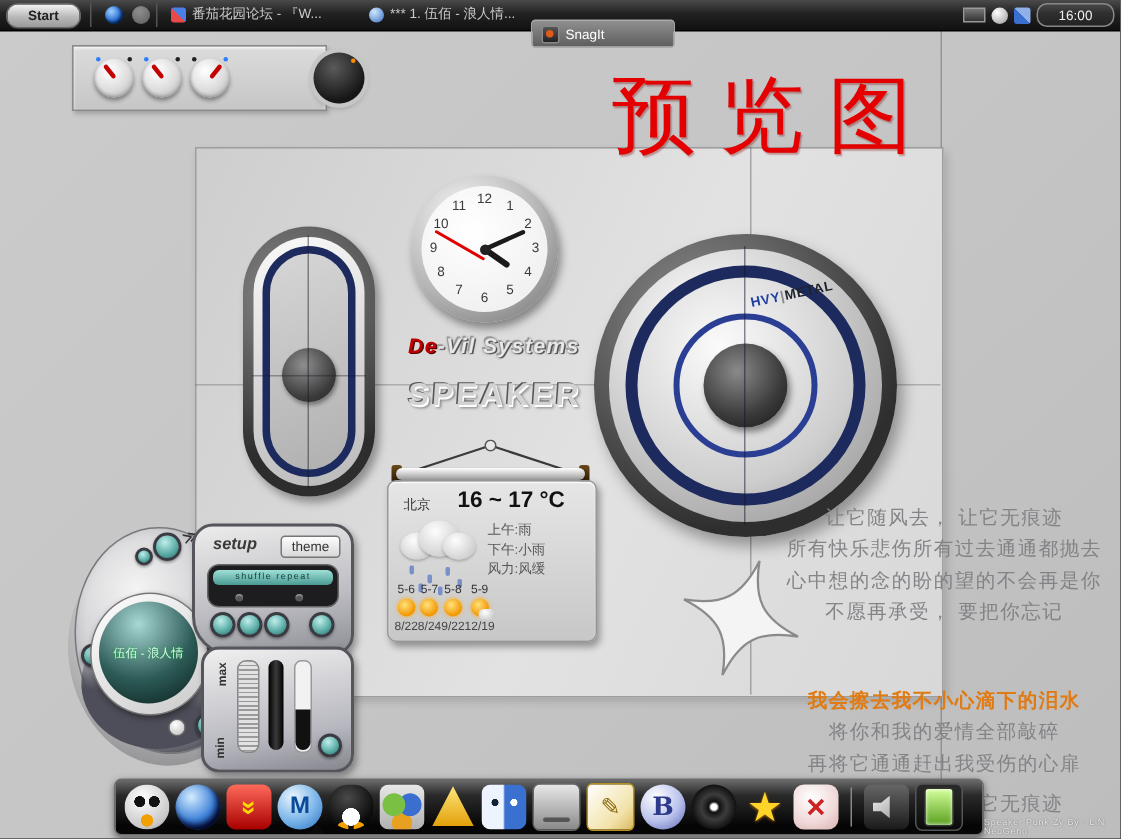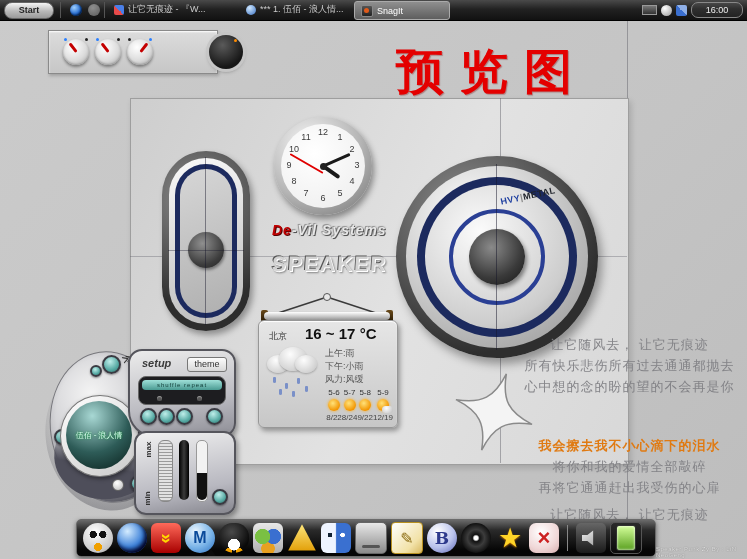--- a/index.html
+++ b/index.html
@@ -13,21 +13,21 @@
     background:linear-gradient(#4a4a4a,#222 45%,#111);border-bottom:1px solid #000;z-index:60;}
   .startbtn{position:absolute;left:4px;top:2px;width:48px;height:15px;border-radius:8px;
     background:linear-gradient(#f4f4f4,#b9b9b9 55%,#9a9a9a);border:1px solid #666;
     font-size:9px;color:#222;text-align:center;line-height:15px;font-weight:bold;}
   .tsep{position:absolute;top:2px;width:1px;height:16px;background:#555;}
   .ql{position:absolute;top:4px;width:12px;height:12px;border-radius:50%;}
   .ql1{background:radial-gradient(circle at 35% 30%,#9fd0ff,#2a6fd0 55%,#0a3a80);box-shadow:inset -1px -1px 2px #001a40;}
   .ql2{background:radial-gradient(circle at 40% 35%,#bbb,#777);opacity:.7;}
   .winbtn{position:absolute;top:1px;height:17px;border-radius:3px;color:#ccc;font-size:9px;
     display:flex;align-items:center;gap:4px;padding:0 6px;white-space:nowrap;overflow:hidden;}
-  .winbtn.active{background:linear-gradient(#8f8f8f,#5e5e5e);border:1px solid #aaa;color:#fff;}
+  .winbtn.active{background:linear-gradient(#8f8f8f,#5e5e5e);border:1px solid #aaa;color:#fff;margin-top:12px;}
   .wicon{width:10px;height:10px;border-radius:2px;flex:0 0 auto;}
   .wi1{background:linear-gradient(45deg,#e84a4a 50%,#4a7fe8 50%);}
   .wi2{border-radius:50%;background:radial-gradient(circle at 35% 30%,#cfe8ff,#3a6fc0);}
   .wi3{background:linear-gradient(#555,#222);border:1px solid #888;position:relative;}
   .wi3:after{content:"";position:absolute;left:2px;top:2px;width:5px;height:5px;border-radius:50%;background:#e05a1a;}
   .tray{position:absolute;right:4px;top:2px;height:16px;display:flex;align-items:center;gap:4px;}
   .trico{width:11px;height:11px;}
   .tr1{background:linear-gradient(#777,#333);border:1px solid #999;height:8px;width:13px;}
   .tr2{border-radius:50%;background:radial-gradient(circle at 35% 30%,#fff,#999);}
   .tr3{background:linear-gradient(45deg,#3a6fd0 50%,#8fb0e8 50%);border-radius:2px;}
@@ -50,22 +50,22 @@
   .needle{position:absolute;left:11.5px;top:2px;width:3px;height:11px;background:#c40000;border-radius:2px;
     transform-origin:50% 11px;}
   .dotb{position:absolute;width:3px;height:3px;border-radius:50%;background:#2a7fff;top:-1px;left:1px;}
   .dotk{position:absolute;width:3px;height:3px;border-radius:50%;background:#222;top:-1px;right:1px;}
   .bigknob{position:absolute;left:160px;top:4px;width:34px;height:34px;border-radius:50%;
     background:radial-gradient(circle at 40% 30%,#5a5a5a,#161616 70%);
     box-shadow:0 0 0 3px #c6c6c6,0 2px 4px rgba(0,0,0,.5);}
   .dotor{position:absolute;width:3px;height:3px;border-radius:50%;background:#ff8c00;top:4px;right:6px;}
 
   
-  .preview{position:absolute;left:396px;top:40px;font-family:"DejaVu Serif","Liberation Serif",serif;
-    font-size:48px;font-weight:bold;color:#e40000;letter-spacing:16px;text-shadow:1px 1px 1px rgba(120,0,0,.35);z-index:30;}
+  .preview{position:absolute;left:408px;top:40px;font-family:"DejaVu Serif","Liberation Serif",serif;
+    font-size:56px;font-weight:normal;color:#e40000;letter-spacing:16px;text-shadow:1px 1px 1px rgba(120,0,0,.35);z-index:30;}
 
   
   .clockw{position:absolute;left:274px;top:117px;width:98px;height:98px;z-index:10;}
   .bezel{position:absolute;inset:0;border-radius:50%;
     background:radial-gradient(circle at 35% 28%,#f5f5f5,#b5b5b5 55%,#6e6e6e);
     box-shadow:2px 4px 6px rgba(0,0,0,.4);}
   .face{position:absolute;inset:7px;border-radius:50%;background:radial-gradient(circle at 40% 35%,#fff,#ececec);}
   .cnum{position:absolute;width:12px;text-align:center;font-size:9px;color:#3a3a3a;}
   .hand{position:absolute;left:50%;bottom:50%;transform-origin:50% 100%;border-radius:2px;}
   .h-hour{width:4px;height:20px;margin-left:-2px;background:#1a1a1a;}
@@ -120,21 +120,21 @@
     background:linear-gradient(#e6e6e6,#c7c7c7);box-shadow:2px 3px 5px rgba(0,0,0,.35),inset 0 1px 1px #fff;}
   .wcity{position:absolute;left:10px;top:9px;font-size:9px;color:#333;}
   .wtemp{position:absolute;left:46px;top:4px;font-size:15px;font-weight:bold;color:#111;}
   .wcloud{position:absolute;left:8px;top:26px;width:52px;height:26px;}
   .wc1,.wc2,.wc3{position:absolute;border-radius:50%;background:radial-gradient(circle at 40% 30%,#fdfdfd,#cfcfcf 75%);box-shadow:0 1px 2px rgba(0,0,0,.25);}
   .wc1{left:0;top:8px;width:22px;height:18px;}
   .wc2{left:12px;top:0;width:28px;height:24px;}
   .wc3{left:28px;top:8px;width:22px;height:18px;}
   .drop{position:absolute;width:3px;height:6px;border-radius:2px 2px 3px 3px;background:#7a90c8;}
   .wtext{position:absolute;left:66px;top:26px;font-size:9px;color:#555;line-height:13px;}
-  .wfc{position:absolute;bottom:5px;left:4px;right:4px;display:flex;justify-content:flex-end;text-align:center;}
+  .wfc{position:absolute;bottom:5px;left:4px;right:4px;display:flex;justify-content:flex-start;text-align:center;}
   .wfd{font-size:8px;color:#333;}
   .sun{width:12px;height:12px;margin:2px auto;border-radius:50%;
     background:radial-gradient(circle at 40% 35%,#ffe27a,#f29500 70%);box-shadow:0 0 3px #ffb020;position:relative;}
   .suncloud:after{content:"";position:absolute;right:-4px;bottom:-2px;width:11px;height:7px;border-radius:4px;
     background:radial-gradient(circle at 40% 30%,#fff,#bbb);}
   .wft{font-size:8px;color:#444;}
 
   
   .player{position:absolute;left:46px;top:343px;width:190px;height:170px;z-index:25;}
   .pshadow{position:absolute;left:0;top:20px;width:122px;height:148px;border-radius:50%;
@@ -243,21 +243,21 @@
   <div class="hairv" style="left:500px;top:98px;height:365px;"></div>
 
   <div class="taskbar">
     <div class="startbtn">Start</div>
     <div class="tsep" style="left:60px;"></div>
     <span class="ql ql1" style="left:70px;"></span>
     <span class="ql ql2" style="left:88px;"></span>
     <div class="tsep" style="left:104px;"></div>
     <div class="winbtn" style="left:108px;width:128px;">
       <span class="wicon wi1"></span>
-      <span>让它无痕迹 - 『W...</span>
+      <span>番茄花园论坛 - 『W...</span>
     </div>
     <div class="winbtn" style="left:240px;width:108px;">
       <span class="wicon wi2"></span>
       <span>*** 1. 伍佰 - 浪人情...</span>
     </div>
     <div class="winbtn active" style="left:354px;width:82px;">
       <span class="wicon wi3"></span>
       <span>SnagIt</span>
     </div>
     <div class="tray">
@@ -440,20 +440,21 @@
       <div class="vtrack2"></div>
       <div class="vfill"></div>
       <span class="tealbtn" style="left:76px;top:56px;width:12px;height:12px;"></span>
     </div>
   </div>
 
   <div class="lyrics">
     <div>让它随风去， 让它无痕迹</div>
     <div>所有快乐悲伤所有过去通通都抛去</div>
     <div>心中想的念的盼的望的不会再是你</div>
+    <div>不愿再承受， 要把你忘记</div>
     <div class="lyr-gap"></div>
     <div class="hl">我会擦去我不小心滴下的泪水</div>
     <div>将你和我的爱情全部敲碎</div>
     <div>再将它通通赶出我受伤的心扉</div>
     <div class="lyr-gap"></div>
     <div>让它随风去， 让它无痕迹</div>
   </div>
 
   <div class="dock">
     <div class="dicon i-pen">

